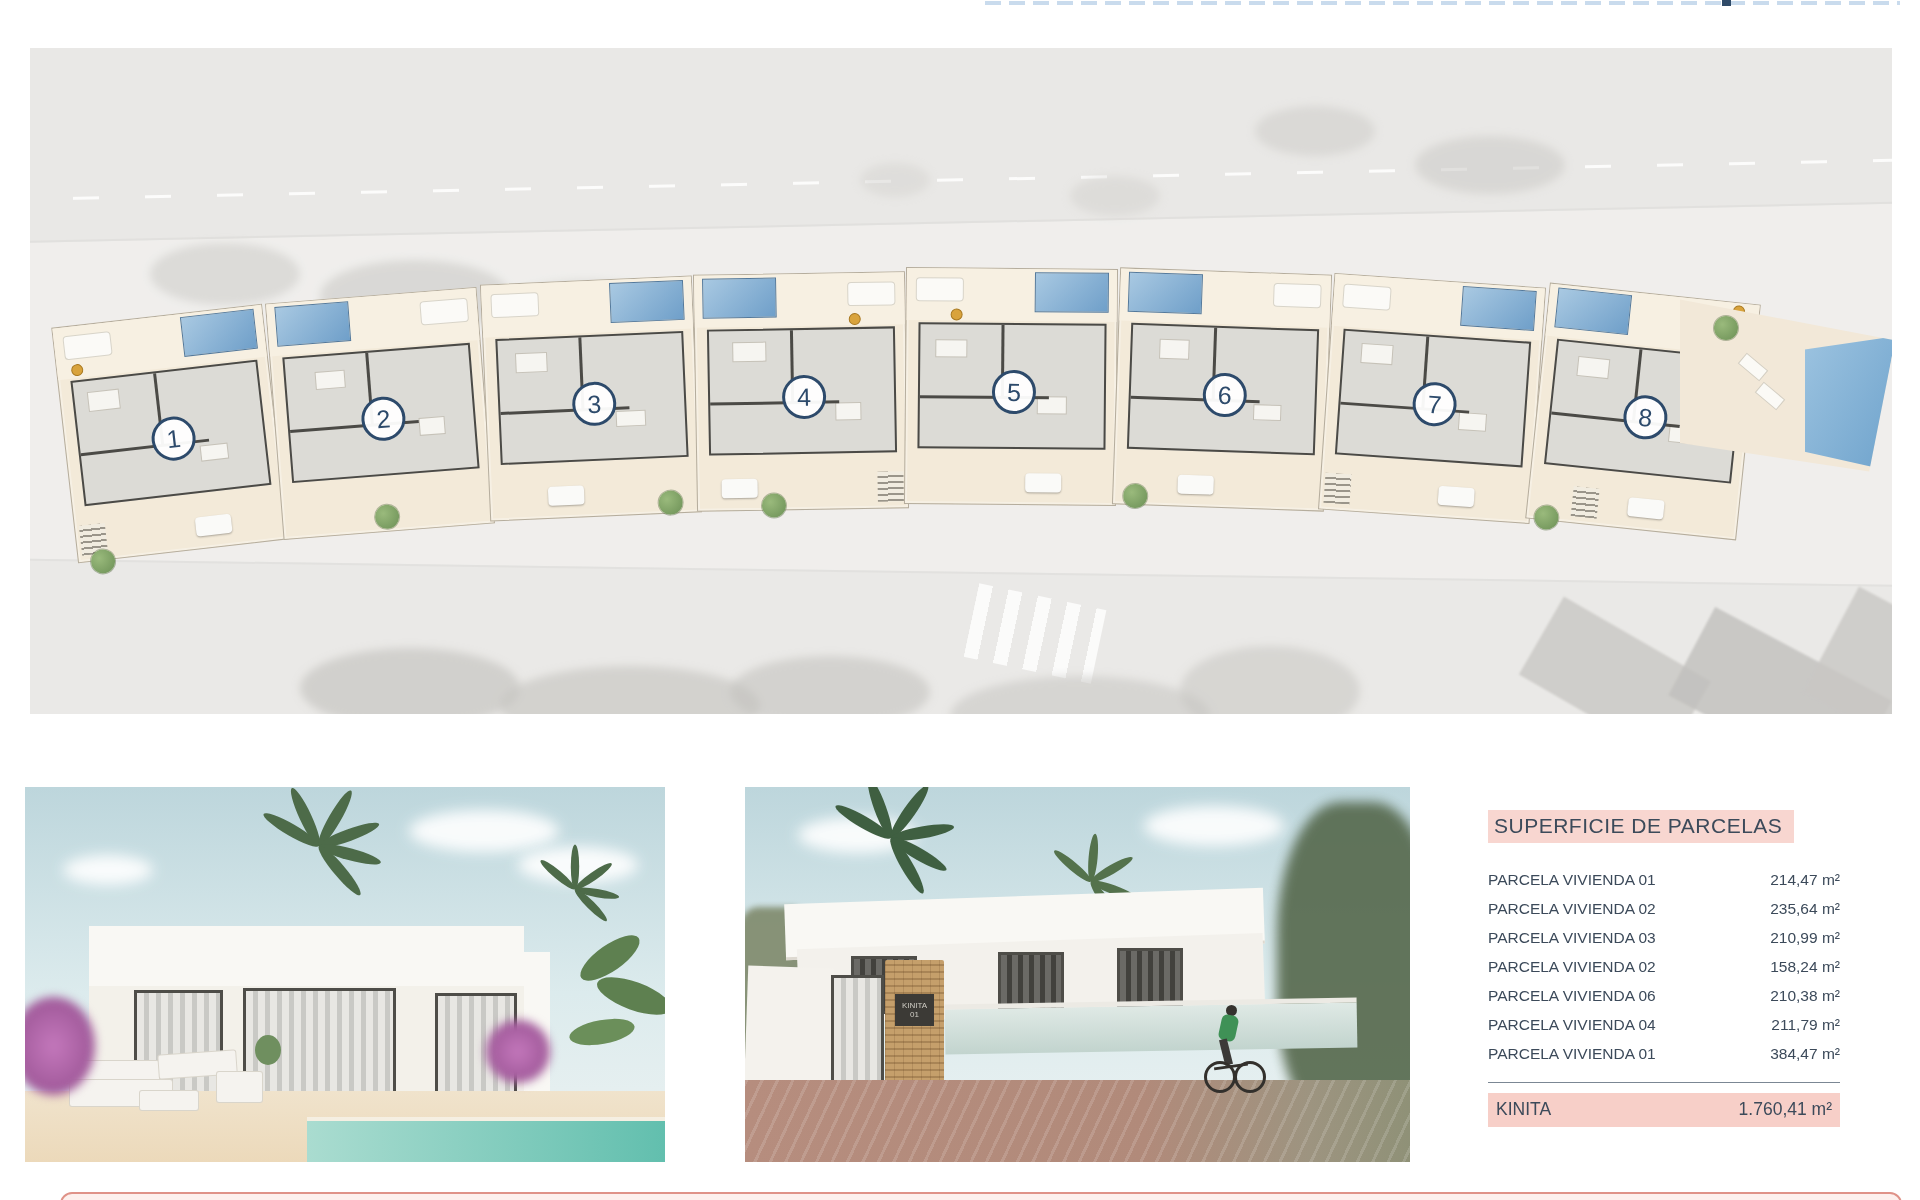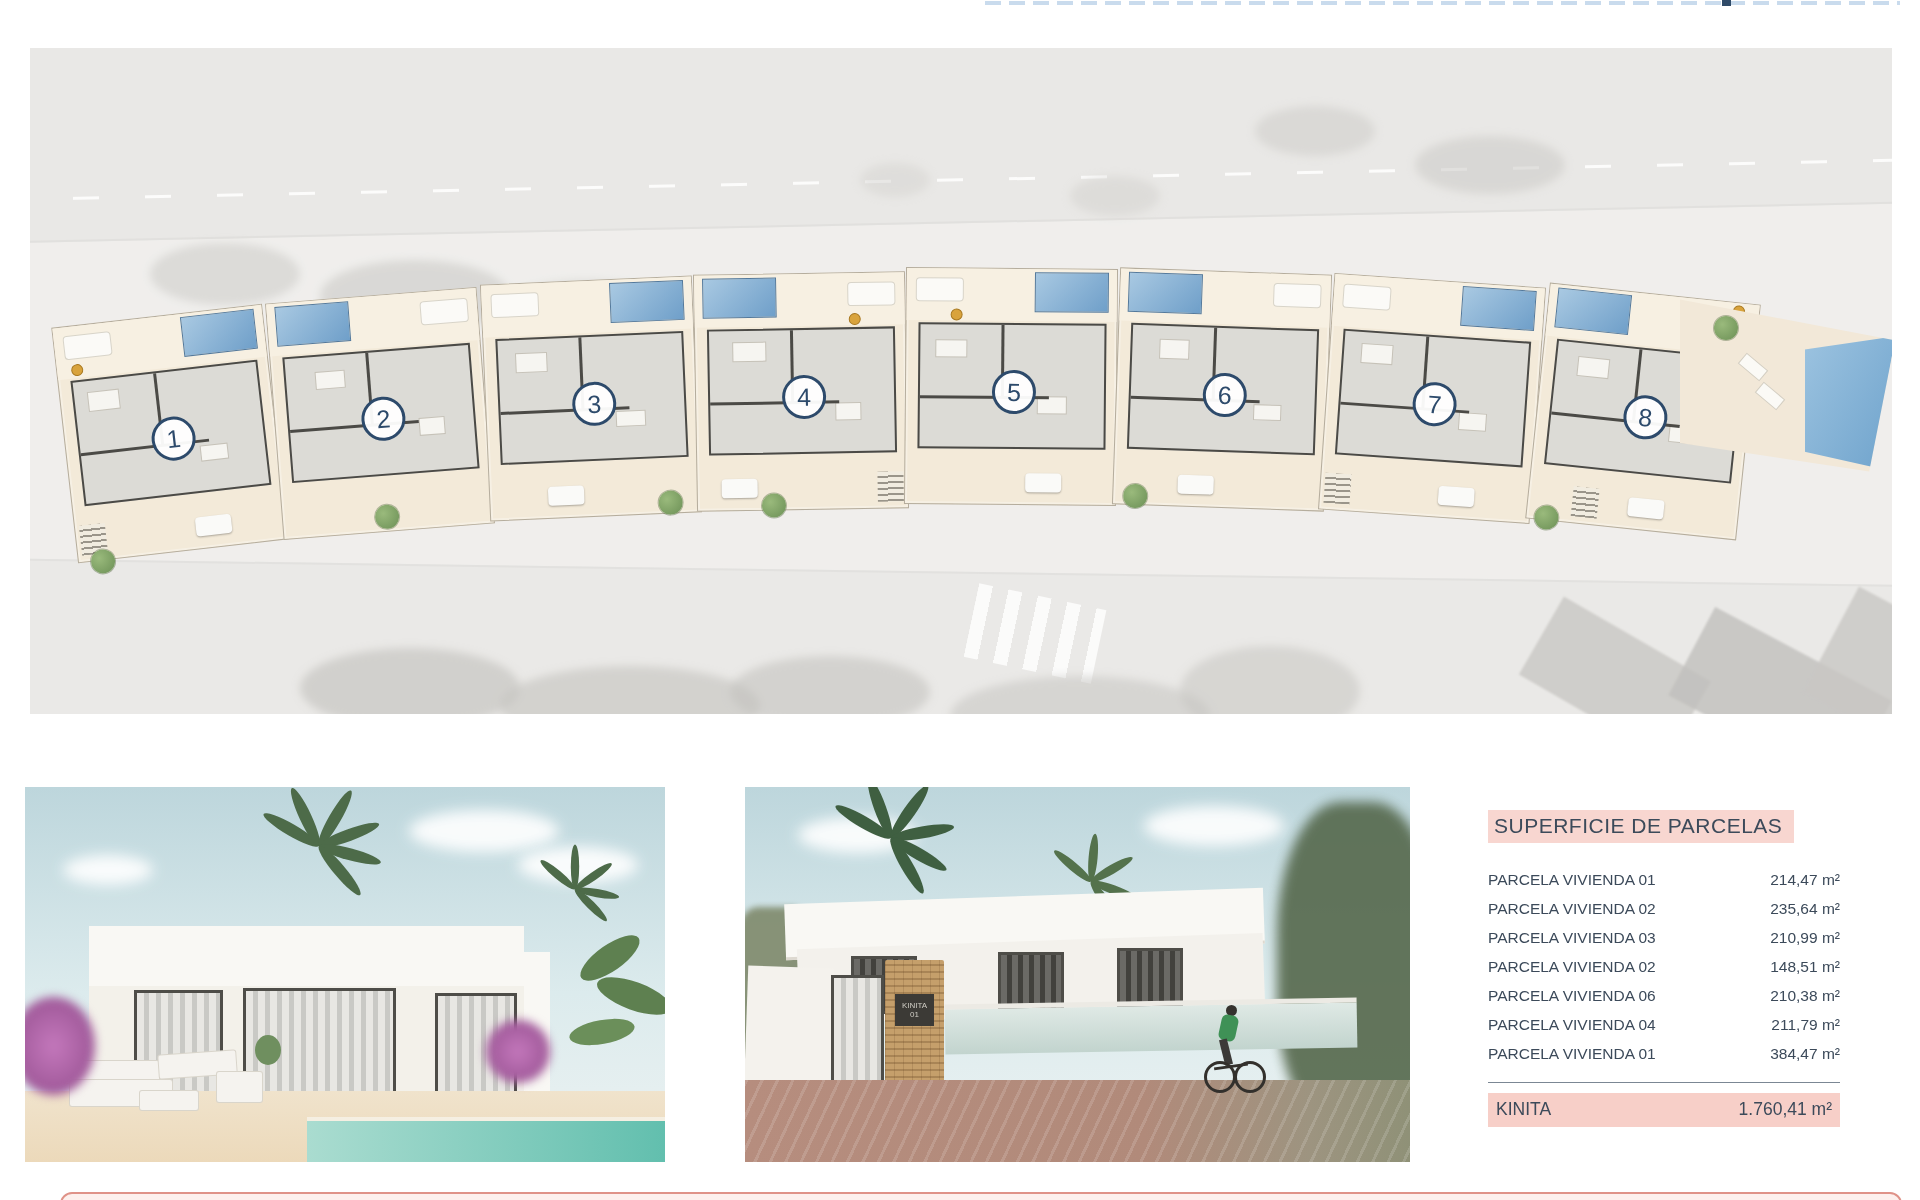--- a/index.html
+++ b/index.html
@@ -387,21 +387,21 @@
       <div class="srow">
         <span>PARCELA VIVIENDA 02</span>
         <span class="val">235,64 m²</span>
       </div>
       <div class="srow">
         <span>PARCELA VIVIENDA 03</span>
         <span class="val">210,99 m²</span>
       </div>
       <div class="srow">
         <span>PARCELA VIVIENDA 02</span>
-        <span class="val">148,51 m²</span>
+        <span class="val">158,24 m²</span>
       </div>
       <div class="srow">
         <span>PARCELA VIVIENDA 06</span>
         <span class="val">210,38 m²</span>
       </div>
       <div class="srow">
         <span>PARCELA VIVIENDA 04</span>
         <span class="val">211,79 m²</span>
       </div>
       <div class="srow">

